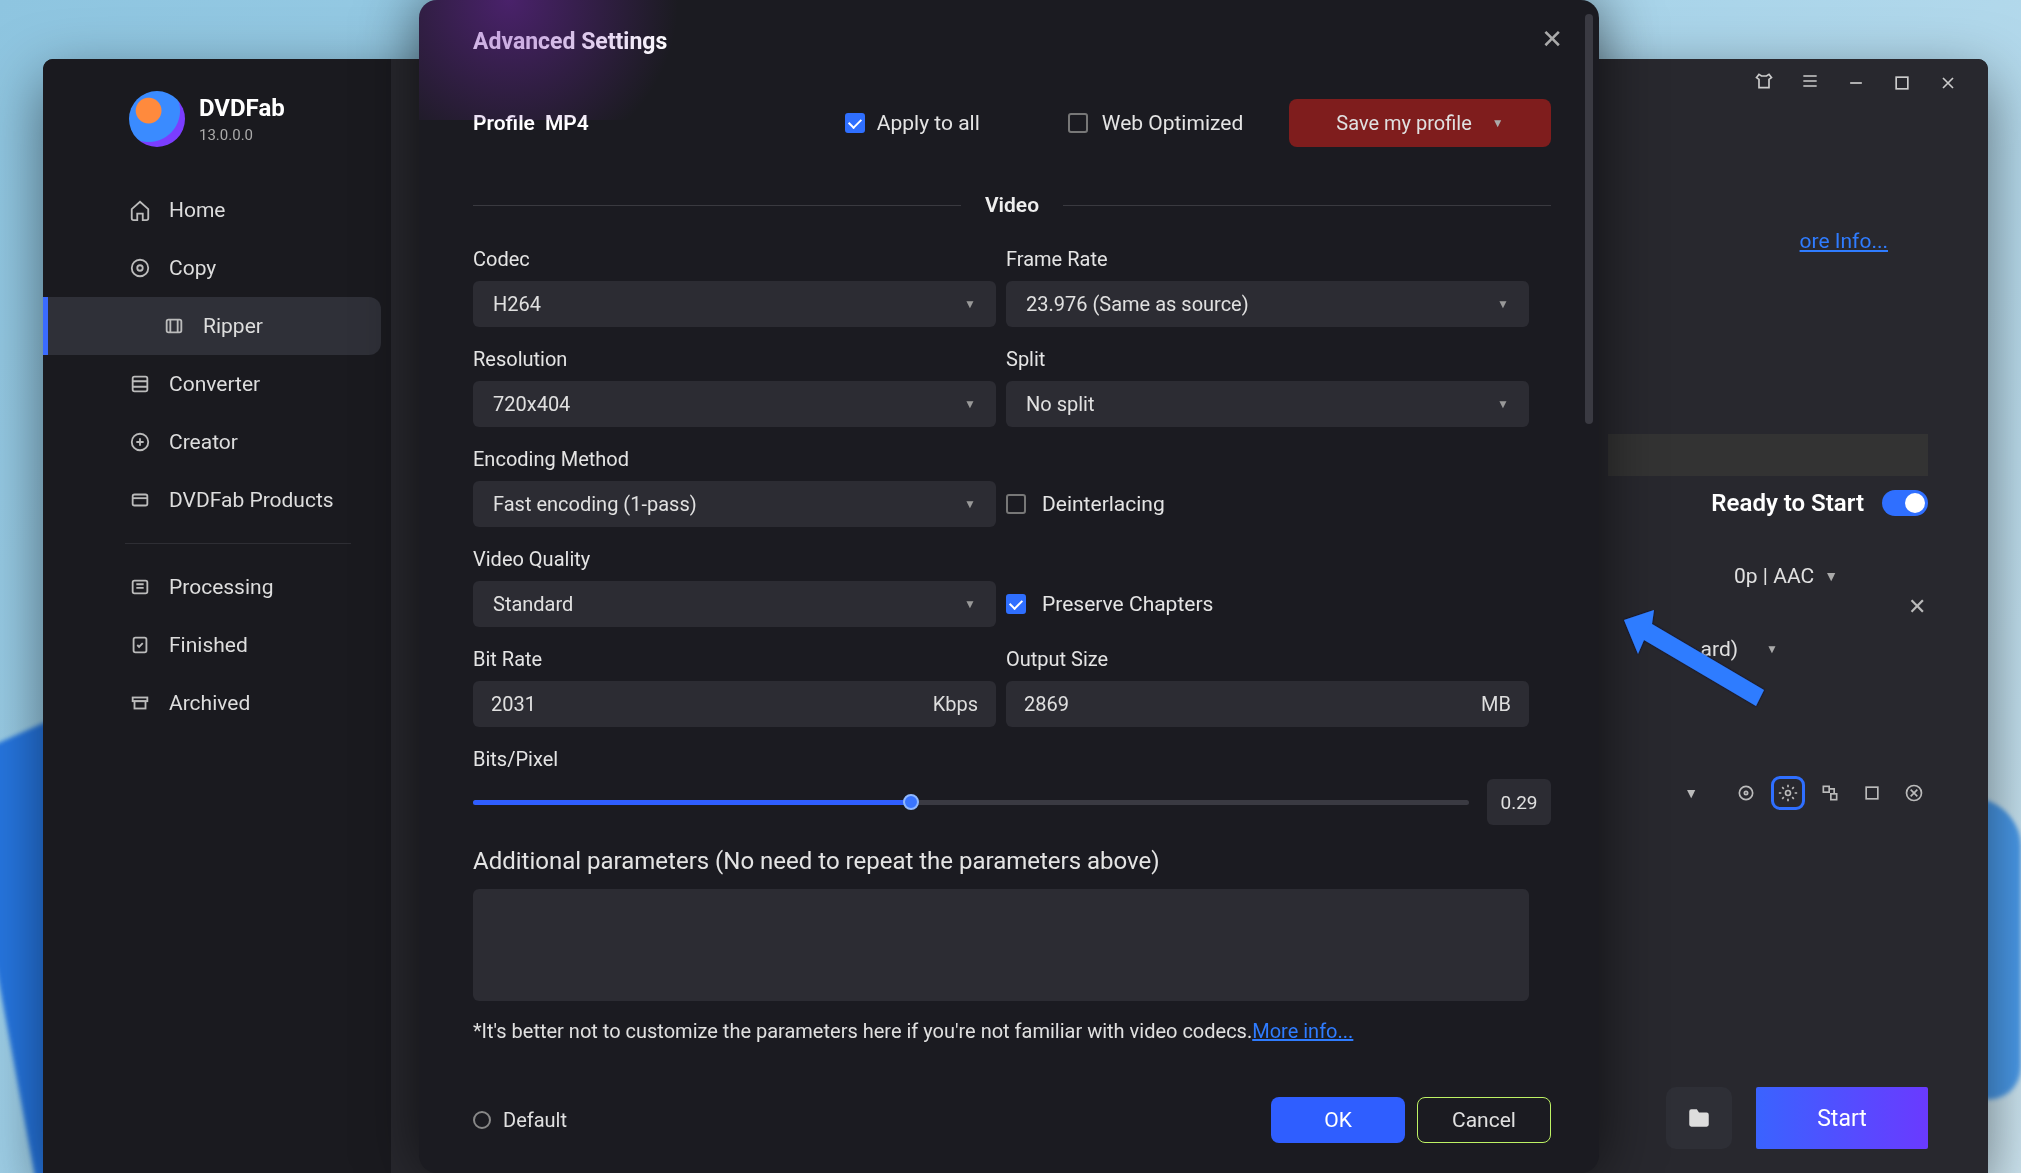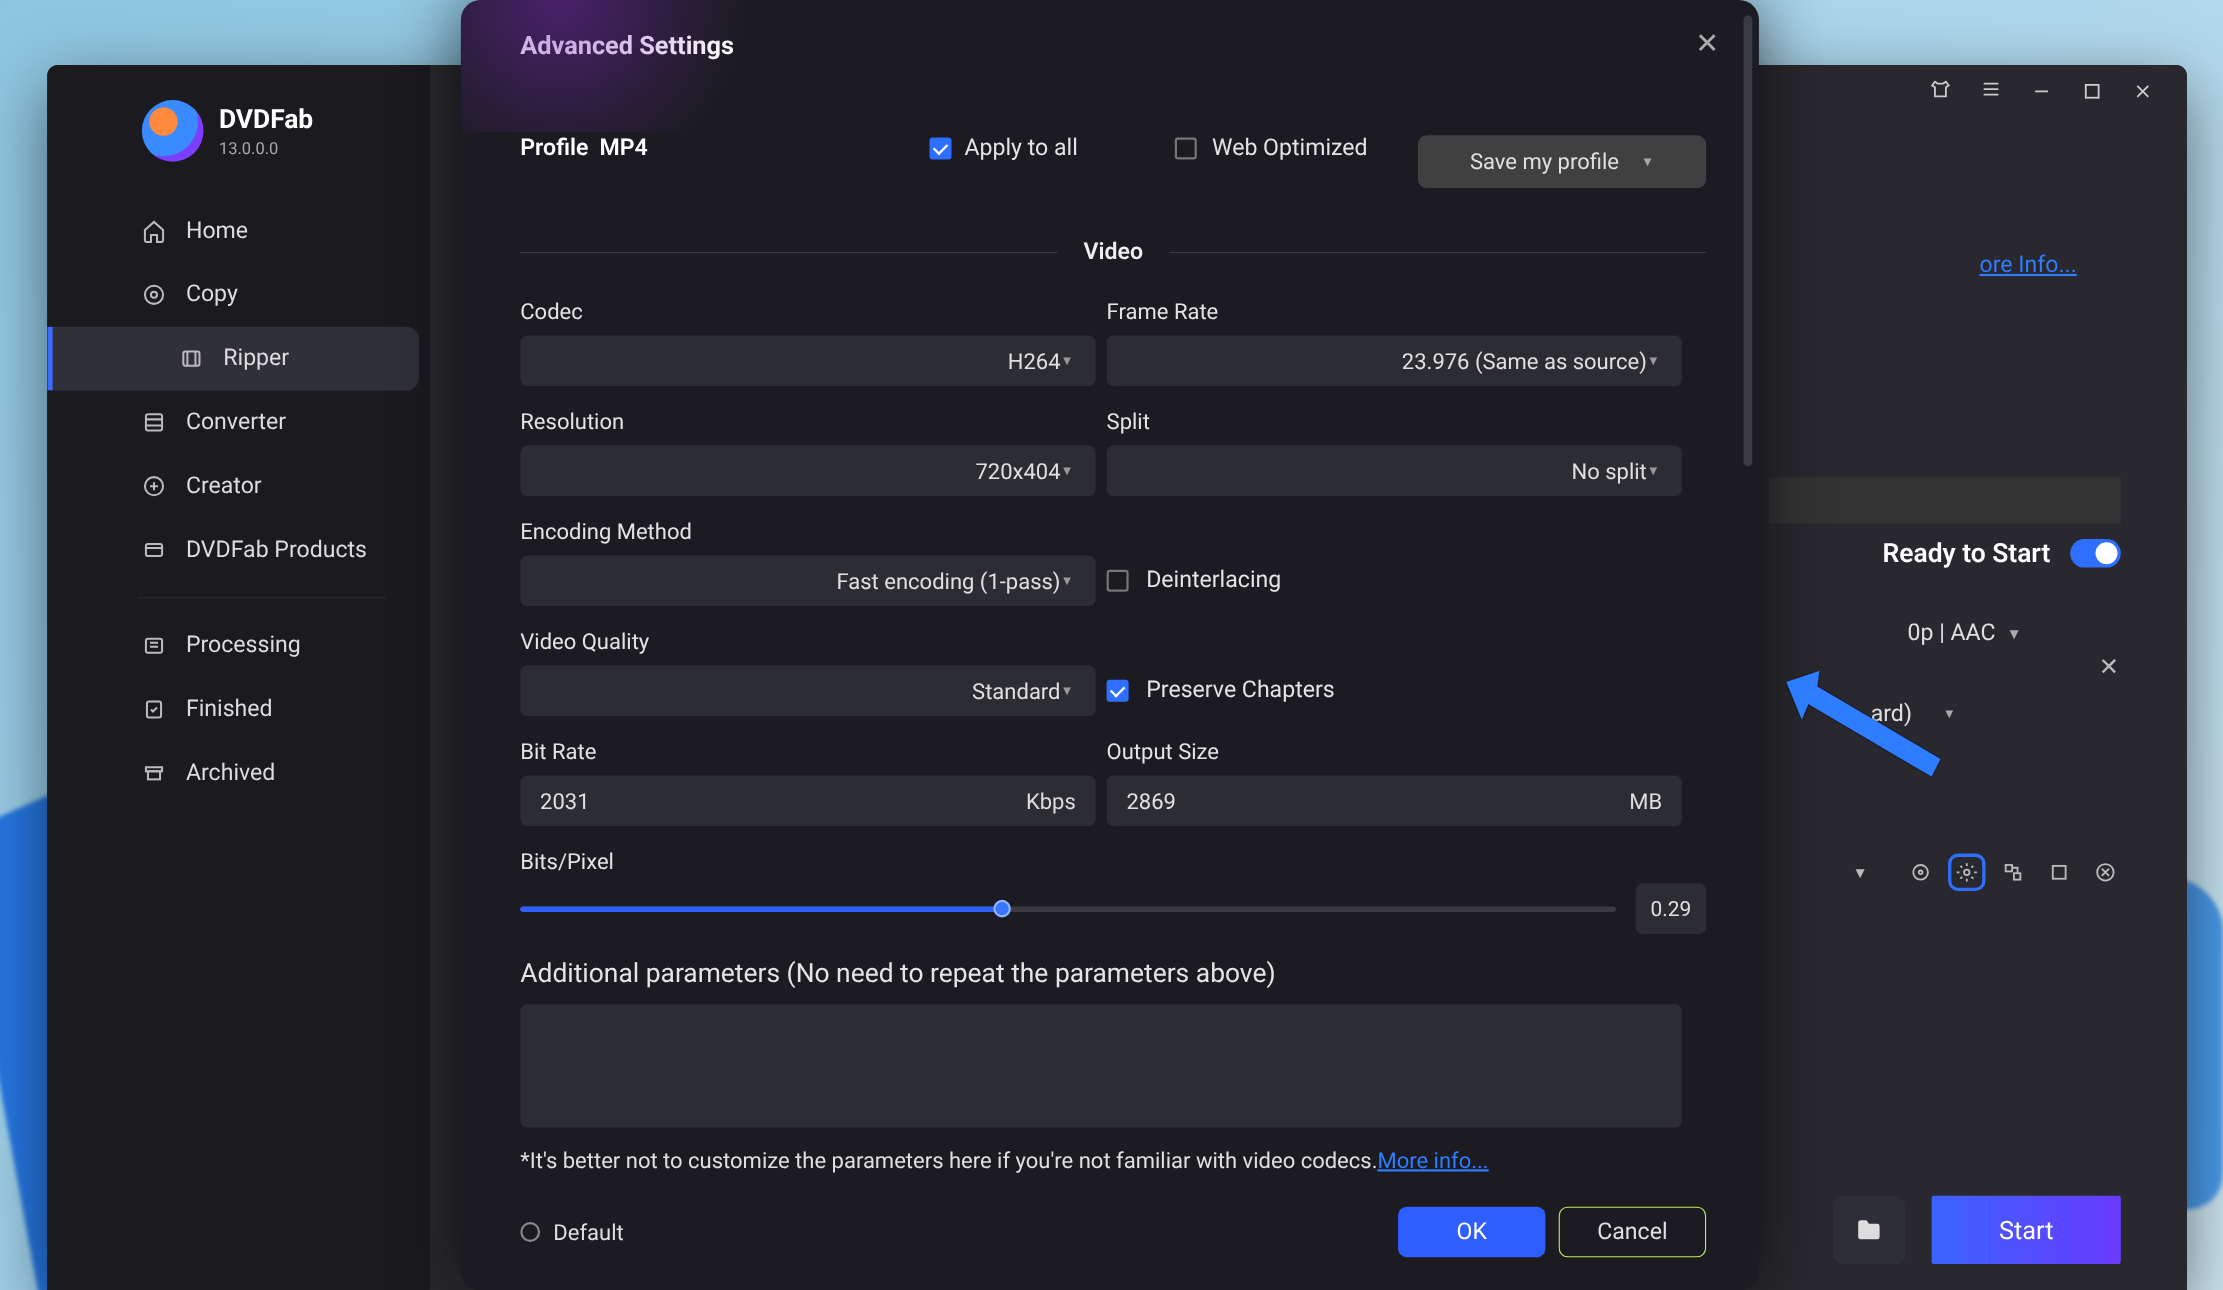--- a/index.html
+++ b/index.html
@@ -100,33 +100,34 @@
 .profile-row{ display:flex; align-items:center; margin-top:44px; gap:0;}
 .profile-row .lbl{ font-size:21px; font-weight:600; color:#fff;}
 .profile-row .val{ font-size:21px; font-weight:600; color:#fff; margin-left:6px;}
 .apply-check{ margin-left:256px; display:flex; align-items:center; gap:12px;}
 .chk{ width:20px; height:20px; border:2px solid #2f6fff; border-radius:3px; display:inline-flex; align-items:center; justify-content:center; background:transparent;}
 .chk.on{ background:#2f6fff;}
 .chk.on::after{ content:''; width:10px; height:6px; border-left:2px solid #fff; border-bottom:2px solid #fff; transform:rotate(-45deg); margin-top:-3px;}
 .chk.off{ border-color:#777;}
 .apply-check span, .webopt span{ font-size:21px; color:#e4e4e4;}
 .webopt{ margin-left:48px; display:flex; align-items:center; gap:14px;padding-left:40px;}
-.saveprof{ margin-left:auto; width:262px; height:48px; background:#404040; border-radius:8px; display:flex; align-items:center; justify-content:center; gap:20px; font-size:20px; color:#e0e0e0; cursor:pointer;margin-top:24px;}
+.saveprof{ margin-left:auto; width:262px; height:48px; background:#7f1d1d; border-radius:8px; display:flex; align-items:center; justify-content:center; gap:20px; font-size:20px; color:#e0e0e0; cursor:pointer;}
 .saveprof .chev{ font-size:12px; color:#aaa;}
 .sec-head{ display:flex; align-items:center; margin-top:46px;}
 .sec-head .line{ flex:1; height:1px; background:#3a3a40;}
 .sec-head .txt{ padding:0 24px; font-size:21px; font-weight:600; color:#eee;}
 .grid{ display:grid; grid-template-columns: 523px 523px; column-gap:10px; row-gap:0; margin-top:30px;}
 .field{ }
 .field .flabel{ font-size:20px; color:#e4e4e4; margin-bottom:10px;}
 .select{
   height:46px; background:#2c2c33; border-radius:6px;
-  display:flex; align-items:center; justify-content:flex-end;
+  display:flex; align-items:center; justify-content:space-between;
   padding:0 20px; font-size:20px; color:#e0e0e0; cursor:pointer;
   margin-bottom:20px;
+  gap:24px;
 }
 .select .chev{ font-size:12px; color:#999;}
 .checkrow{ height:46px; display:flex; align-items:center; gap:16px; margin-bottom:20px;}
 .checkrow span{ font-size:21px; color:#e4e4e4;}
 .numinput{
   flex:1; height:46px; background:#2c2c33; border-radius:6px;
   display:flex; align-items:center; justify-content:space-between;
   padding:0 18px; font-size:20px; color:#e0e0e0;
 }
 .numinput .unit{ color:#ddd;}

